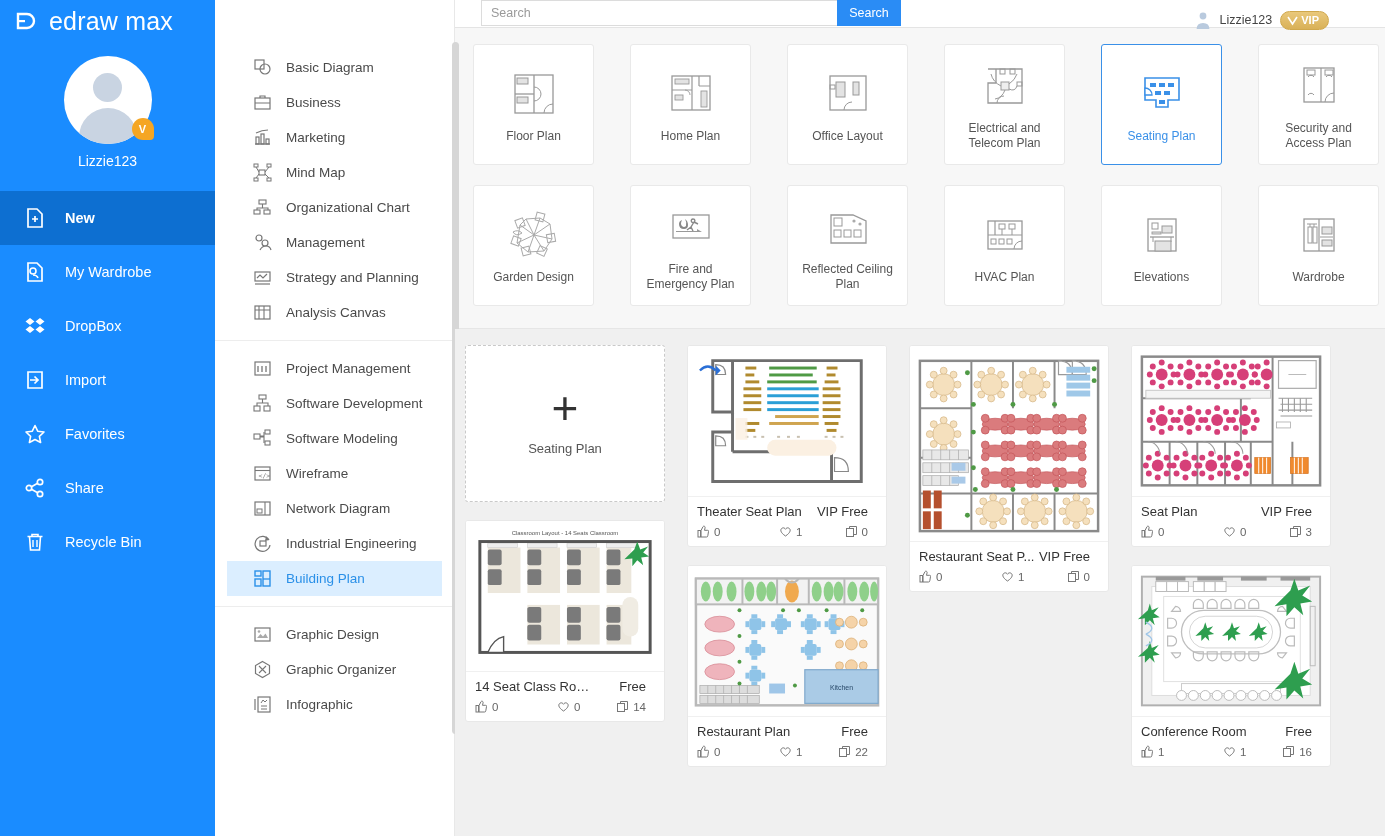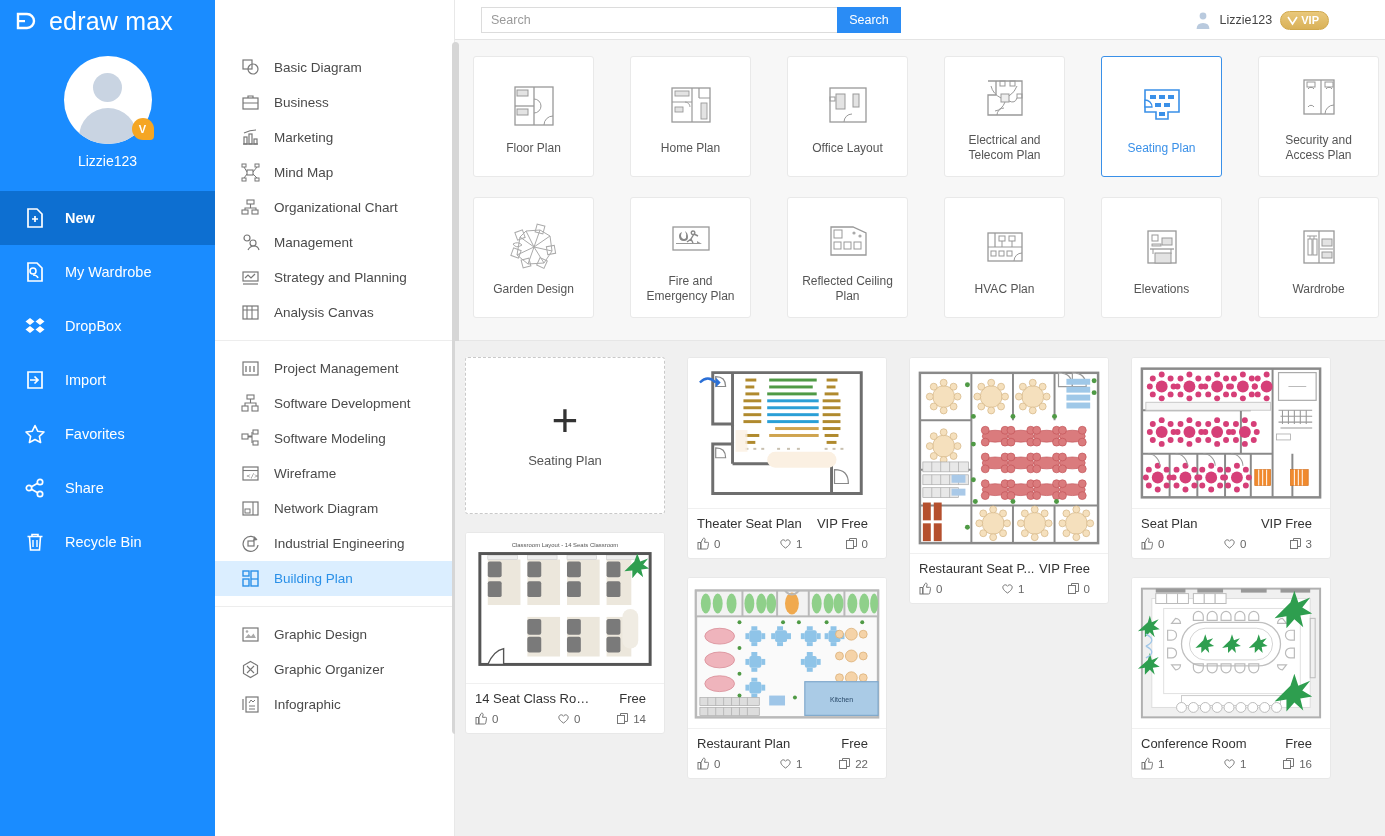--- a/index.html
+++ b/index.html
@@ -58,40 +58,40 @@
   .nav-item.active { background: #0d6fd1; }
   .nav-icon { width: 22px; height: 22px; flex: 0 0 22px; display: block; }
   .nav-item.active .nav-label { font-weight: bold; }
 
   
   .catpanel {
     width: 240px; flex: 0 0 240px; height: 836px;
     background: #ffffff; border-right: 1px solid #e8e8e8;
     position: relative; padding-top: 40px;
   }
-  .cat-group { padding: 10px 0; }
+  .cat-group { padding: 10px 12px; }
   .cat-sep { height: 1px; background: #ededed; margin: 0 0 0 0; }
   .cat-item {
     height: 35px; display: flex; align-items: center; gap: 14px;
     padding-left: 26px; font-size: 13.5px; color: #4a4a4a; cursor: pointer;
   }
   .cat-item.active { background: #dbeeff; color: #2a90e8; }
   .cat-ico { width: 19px; height: 19px; flex: 0 0 19px; display: block; }
   .cat-scroll {
     position: absolute; right: -5px; top: 42px;
     width: 7px; height: 692px; border-radius: 4px;
     background: #d6d6d6;
   }
 
   
   .main { flex: 1; height: 836px; display: flex; flex-direction: column;
           background: #f0f0f0; }
   .topbar {
-    height: 40px; background: #ffffff; border-bottom: 1px solid #e4e4e4;
-    display: flex; align-items: center; position: relative;
+    height: 28px; background: #ffffff; border-bottom: 1px solid #e4e4e4;
+    display: flex; align-items: flex-start; position: relative;
   }
   .searchwrap { display: flex; margin-left: 26px; }
   .search-input {
     width: 356px; height: 26px; border: 1px solid #dcdcdc;
     border-right: none; padding: 0 9px; font-size: 12.5px;
     color: #333; outline: none; font-family: "Liberation Sans", sans-serif;
     background: #fff;
   }
   .search-input::placeholder { color: #9a9a9a; }
   .search-btn {

